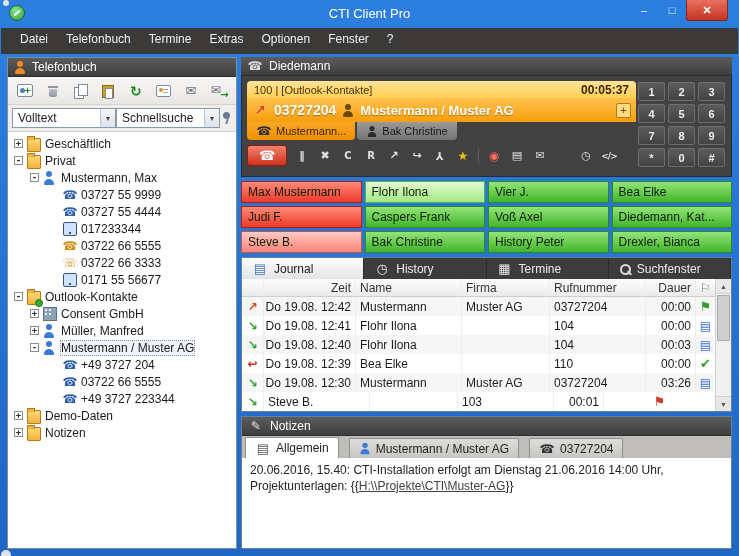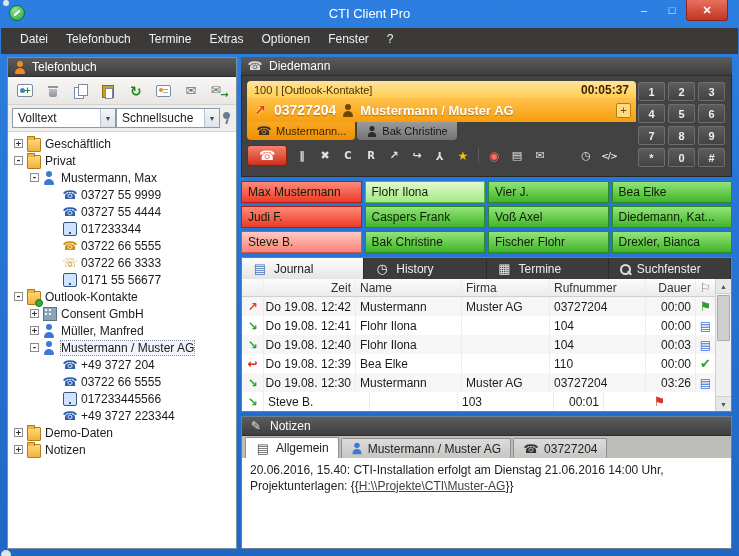--- a/index.html
+++ b/index.html
@@ -164,21 +164,21 @@
   .c-ruf{width:96px;flex:none}
   .c-dauer{width:50px;flex:none;justify-content:flex-end}
   .c-flag{flex:1;justify-content:center;border-right:none}
   .scrollbar{position:absolute;right:0;top:0;bottom:0;width:16px;background:#f0f0f0;border-left:1px solid #d0d0d0}
   .sb-btn{height:15px;display:flex;align-items:center;justify-content:center;font-size:7px;color:#555;background:#e7e7e7;border-bottom:1px solid #d0d0d0}
   .sb-btn.bottom{position:absolute;bottom:0;left:0;right:0;border-top:1px solid #d0d0d0;border-bottom:none}
   .sb-thumb{position:absolute;top:16px;left:1px;right:1px;height:46px;background:#cfcfcf;border:1px solid #aaa;border-radius:1px}
 
   
   .notes{margin-top:4px;flex:1;background:#fff;border:1px solid #6f7f92;display:flex;flex-direction:column;min-height:0}
-  .ntabs{height:22px;background:#bfbdba;display:flex;align-items:flex-end;gap:2px;padding:1px 3px 0;flex:none}
+  .ntabs{height:22px;background:#bfbdba;display:flex;align-items:flex-end;gap:10px;padding:1px 3px 0;flex:none}
   .ntab{height:20px;display:flex;align-items:center;gap:5px;padding:0 9px;background:linear-gradient(#dddcda,#c8c6c3);border:1px solid #8f8f8f;border-bottom:none;color:#222;border-radius:2px 2px 0 0;white-space:nowrap}
   .ntab.active{background:#fff;height:21px}
   .nbody{flex:1;padding:4px 8px;color:#222;line-height:16px}
   .nlink{color:#404040;text-decoration:underline}
 </style>
 </head>
 <body>
 
 <div class="win">
 
@@ -317,25 +317,20 @@
           </div>
         <div class="tree-row d2">
             <span class="expander"></span>
             <span class="ticon" data-icon="phone"></span>
             <span class="tlabel">+49 3727 204</span>
           </div>
         <div class="tree-row d2">
             <span class="expander"></span>
             <span class="ticon" data-icon="phone"></span>
             <span class="tlabel">03722 66 5555</span>
-          </div>
-        <div class="tree-row d2">
-            <span class="expander"></span>
-            <span class="ticon" data-icon="mobile"></span>
-            <span class="tlabel">017233445566</span>
           </div>
         <div class="tree-row d2">
             <span class="expander"></span>
             <span class="ticon" data-icon="phone"></span>
             <span class="tlabel">+49 3727 223344</span>
           </div>
         <div class="tree-row d0">
             <span class="expander">+</span>
             <span class="ticon" data-icon="folder"></span>
             <span class="tlabel">Demo-Daten</span>
@@ -416,21 +411,21 @@
         <span class="tile" data-status="busy">Max Mustermann</span>
         <span class="tile" data-status="ringing">Flohr Ilona</span>
         <span class="tile" data-status="free">Vier J.</span>
         <span class="tile" data-status="free">Bea Elke</span>
         <span class="tile" data-status="busy">Judi F.</span>
         <span class="tile" data-status="free">Caspers Frank</span>
         <span class="tile" data-status="free">Voß Axel</span>
         <span class="tile" data-status="free">Diedemann, Kat...</span>
         <span class="tile" data-status="busy-light">Steve B.</span>
         <span class="tile" data-status="free">Bak Christine</span>
-        <span class="tile" data-status="free">Fischer Flohr</span>
+        <span class="tile" data-status="free">History Peter</span>
         <span class="tile" data-status="free">Drexler, Bianca</span>
       </div>
 
       <div class="journal">
         <div class="jtabs">
           <span class="jtab active">
               <span class="ic" data-icon="tab-journal"></span>
               <span>Journal</span>
             </span>
           <span class="jtab">

